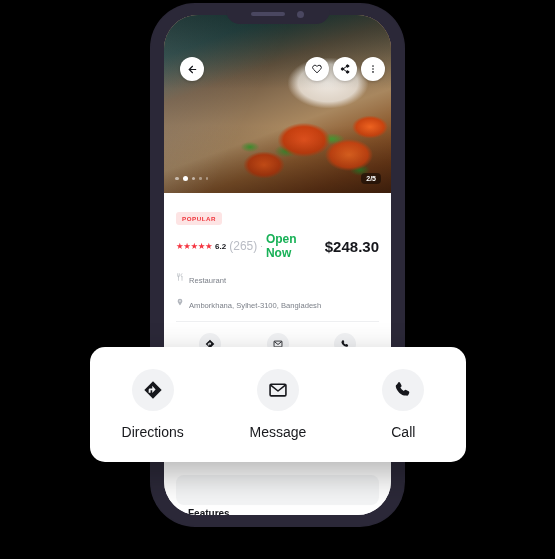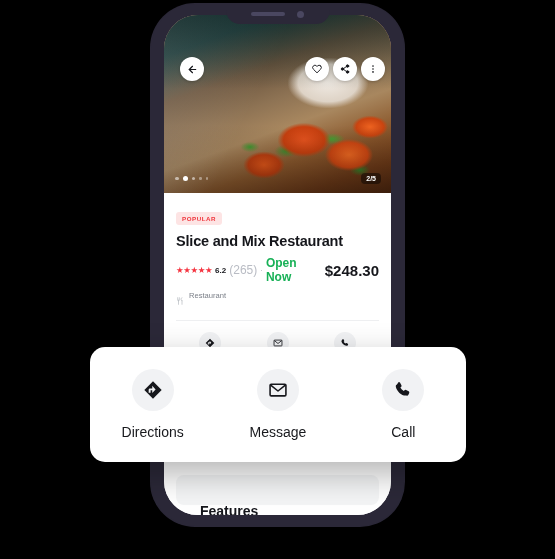--- a/index.html
+++ b/index.html
@@ -137,43 +137,43 @@
     margin-top:7px; display:flex; align-items:center; justify-content:space-between;
   }
   .meta-left{ display:flex; align-items:center; gap:3px; }
   .stars{ color:#f5333f; font-size:8.5px; letter-spacing:-.4px; }
   .rating{ font-size:8px; font-weight:bold; color:#15161b; }
   .count{ font-size:12px; color:#b9bcc4; }
   .dot-sep{ font-size:8px; color:#b9bcc4; }
   .open{ font-size:12px; color:#18b157; font-weight:bold; }
   .price{ font-size:15px; font-weight:bold; color:#15161b; }
 
-  .info-row{ display:flex; align-items:flex-start; gap:5px; margin-top:7px; }
+  .info-row{ display:flex; align-items:flex-end; gap:5px; margin-top:7px; }
   .info-row svg{ flex:none; }
   .info-text{ font-size:7.6px; color:#7c8089; }
 
   .divider{ margin-top:11px; height:1px; background:#eeeff1; }
 
   
   .actions{ display:flex; margin-top:11px; }
   .action{ flex:1; display:flex; flex-direction:column; align-items:center; gap:6px; }
   .action-ic{
     width:22px;height:22px;border-radius:50%;
     background:#f1f2f4;
     display:flex;align-items:center;justify-content:center;
   }
   .action-lb{ font-size:7.2px; color:#4a4e57; }
 
   .tail{ position:absolute; left:12px; right:12px; bottom:0; }
   .tail-block{
     height:30px; background:#f4f5f6; border-radius:8px; margin-bottom:10px;
   }
   .features-h{
-    position:absolute; left:24px; bottom:-4px;
-    font-size:14px; font-weight:bold; color:#15161b;
+    position:absolute; left:12px; bottom:-4px;
+    font-size:10px; font-weight:bold; color:#15161b;
   }
 
   
   .zoom-card{
     position:absolute;
     left:90px; top:347px;
     width:376px; height:115px;
     background:#fff;
     border-radius:15px;
     box-shadow:0 12px 34px rgba(0,0,0,.30);
@@ -243,21 +243,20 @@
         <span class="active"></span>
         <span></span>
         <span class="sm"></span>
         <span class="sm"></span>
       </div>
       <div class="counter">2/5</div>
     </div>
 
     <div class="sheet">
       <span class="badge">POPULAR</span>
-      <div class="title">Slice and Mix Restaurant</div>
 
       <div class="meta-row">
         <div class="meta-left">
           <span class="stars">★★★★★</span>
           <span class="rating">6.2</span>
           <span class="count">(265)</span>
           <span class="dot-sep">·</span>
           <span class="open">Open Now</span>
         </div>
         <div class="price">$248.30</div>
@@ -268,20 +267,28 @@
           <svg width="8" height="8" viewBox="0 0 24 24" fill="none" stroke="#b2b6bd" stroke-width="2" stroke-linecap="round" stroke-linejoin="round">
             <path d="M5 2v7a2.5 2.5 0 0 0 5 0V2"></path>
               <line x1="7.5" y1="9" x2="7.5" y2="22"></line>
             <path d="M18 2c-1.6 0-2.8 2-2.8 5s1.2 4 2.8 4"></path>
               <line x1="18" y1="11" x2="18" y2="22"></line>
           </svg>
         </span>
         <span class="info-text">Restaurant</span>
       </div>
 
+      <div class="info-row">
+        <span>
+          <svg width="8" height="8" viewBox="0 0 24 24" fill="#b2b6bd">
+            <path d="M12 2a7 7 0 0 0-7 7c0 5 7 13 7 13s7-8 7-13a7 7 0 0 0-7-7zm0 9.5A2.5 2.5 0 1 1 12 6.5a2.5 2.5 0 0 1 0 5z"></path>
+          </svg>
+        </span>
+        <span class="info-text">Amborkhana, Sylhet-3100, Bangladesh</span>
+      </div>
 
       <div class="divider"></div>
 
       <div class="actions">
         <div class="action">
           <span class="action-ic">
             <svg width="10" height="10" viewBox="0 0 24 24" fill="#16171c">
               <path d="M12 1.6 22.4 12 12 22.4 1.6 12 12 1.6zm-.9 5.2v3.3H8.4a1.6 1.6 0 0 0-1.6 1.6v3.6h2.3v-2.9h2v3.3l4-4.4-4-4.5z"></path>
             </svg>
           </span>

